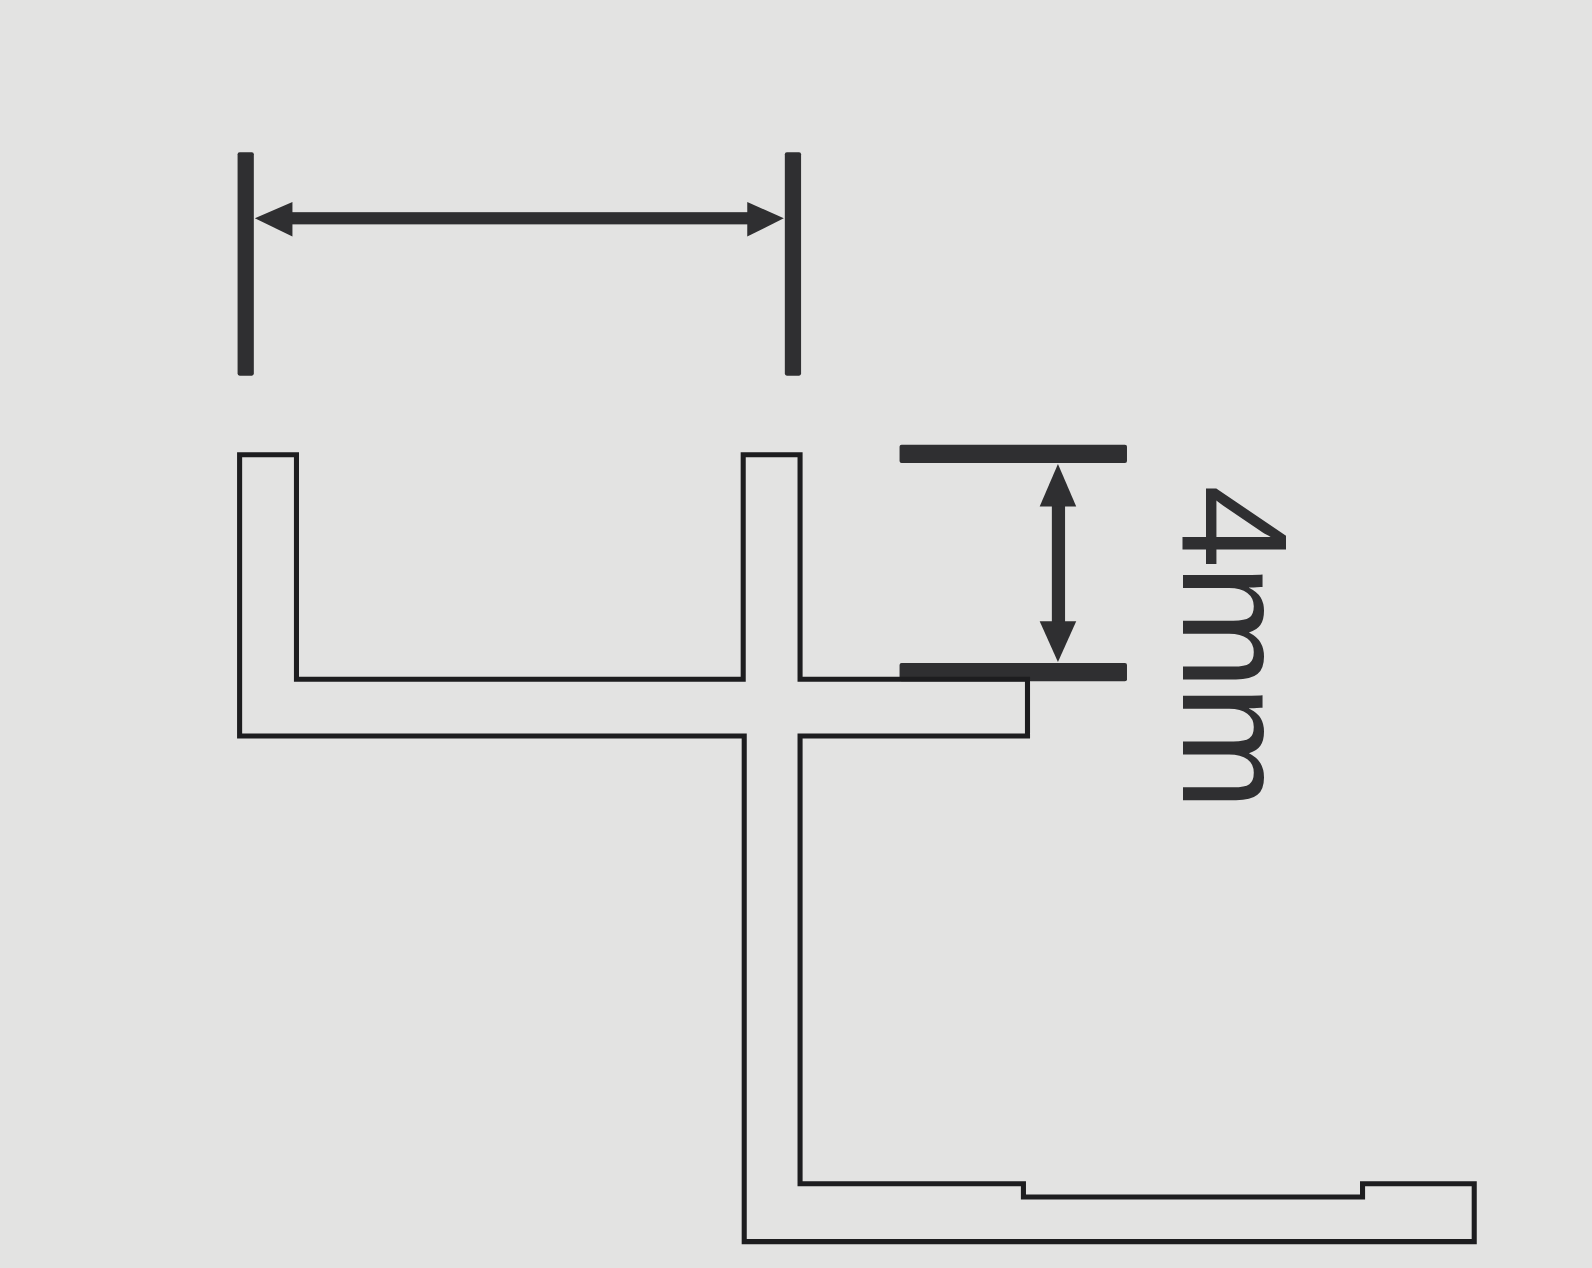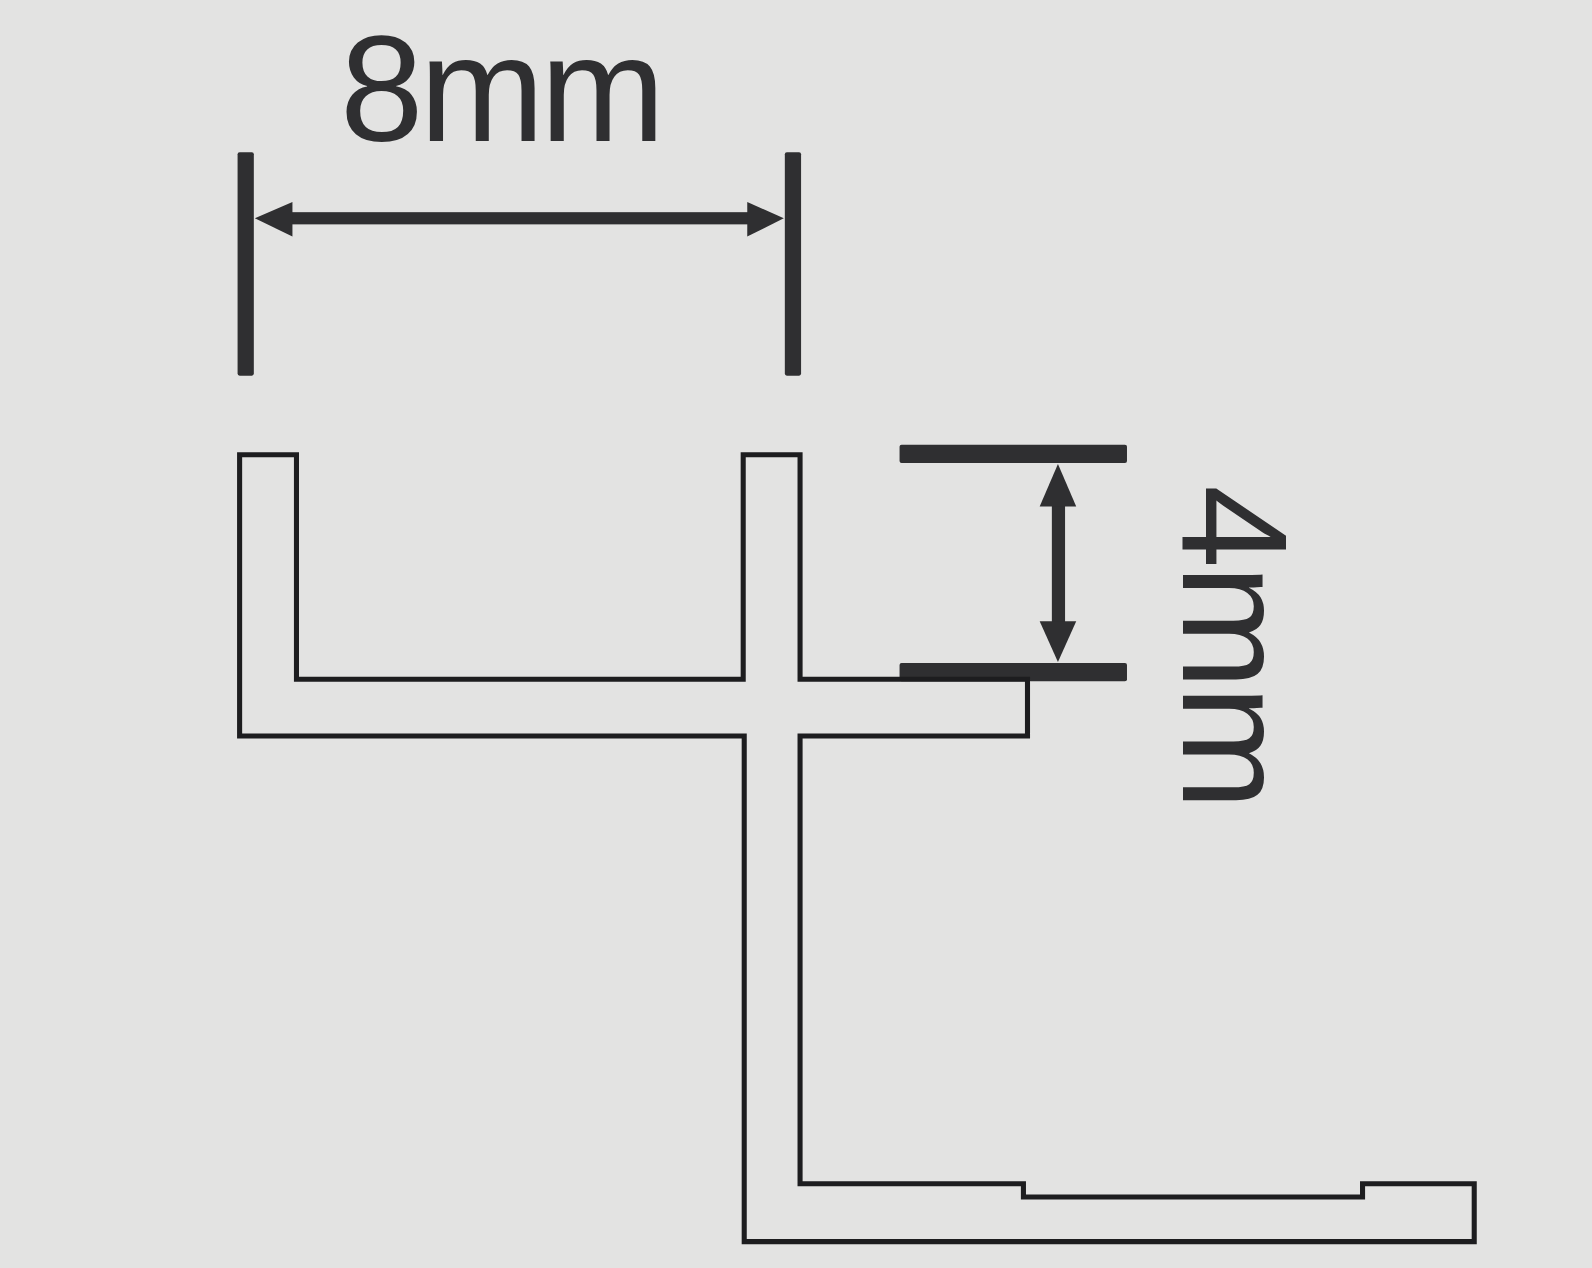--- a/index.html
+++ b/index.html
@@ -84,16 +84,15 @@
              L 1342 1179
              L 1342 1166
              L 1452 1166
              L 1452 1223
              L 733 1223
              L 733 725
              L 236 725
              Z"></path>
   </svg>
 
-  <div class="dim-label width-label">8mm</div>
 
   <div class="dim-label height-label">4mm</div>
 </div>
 
 </body></html>

